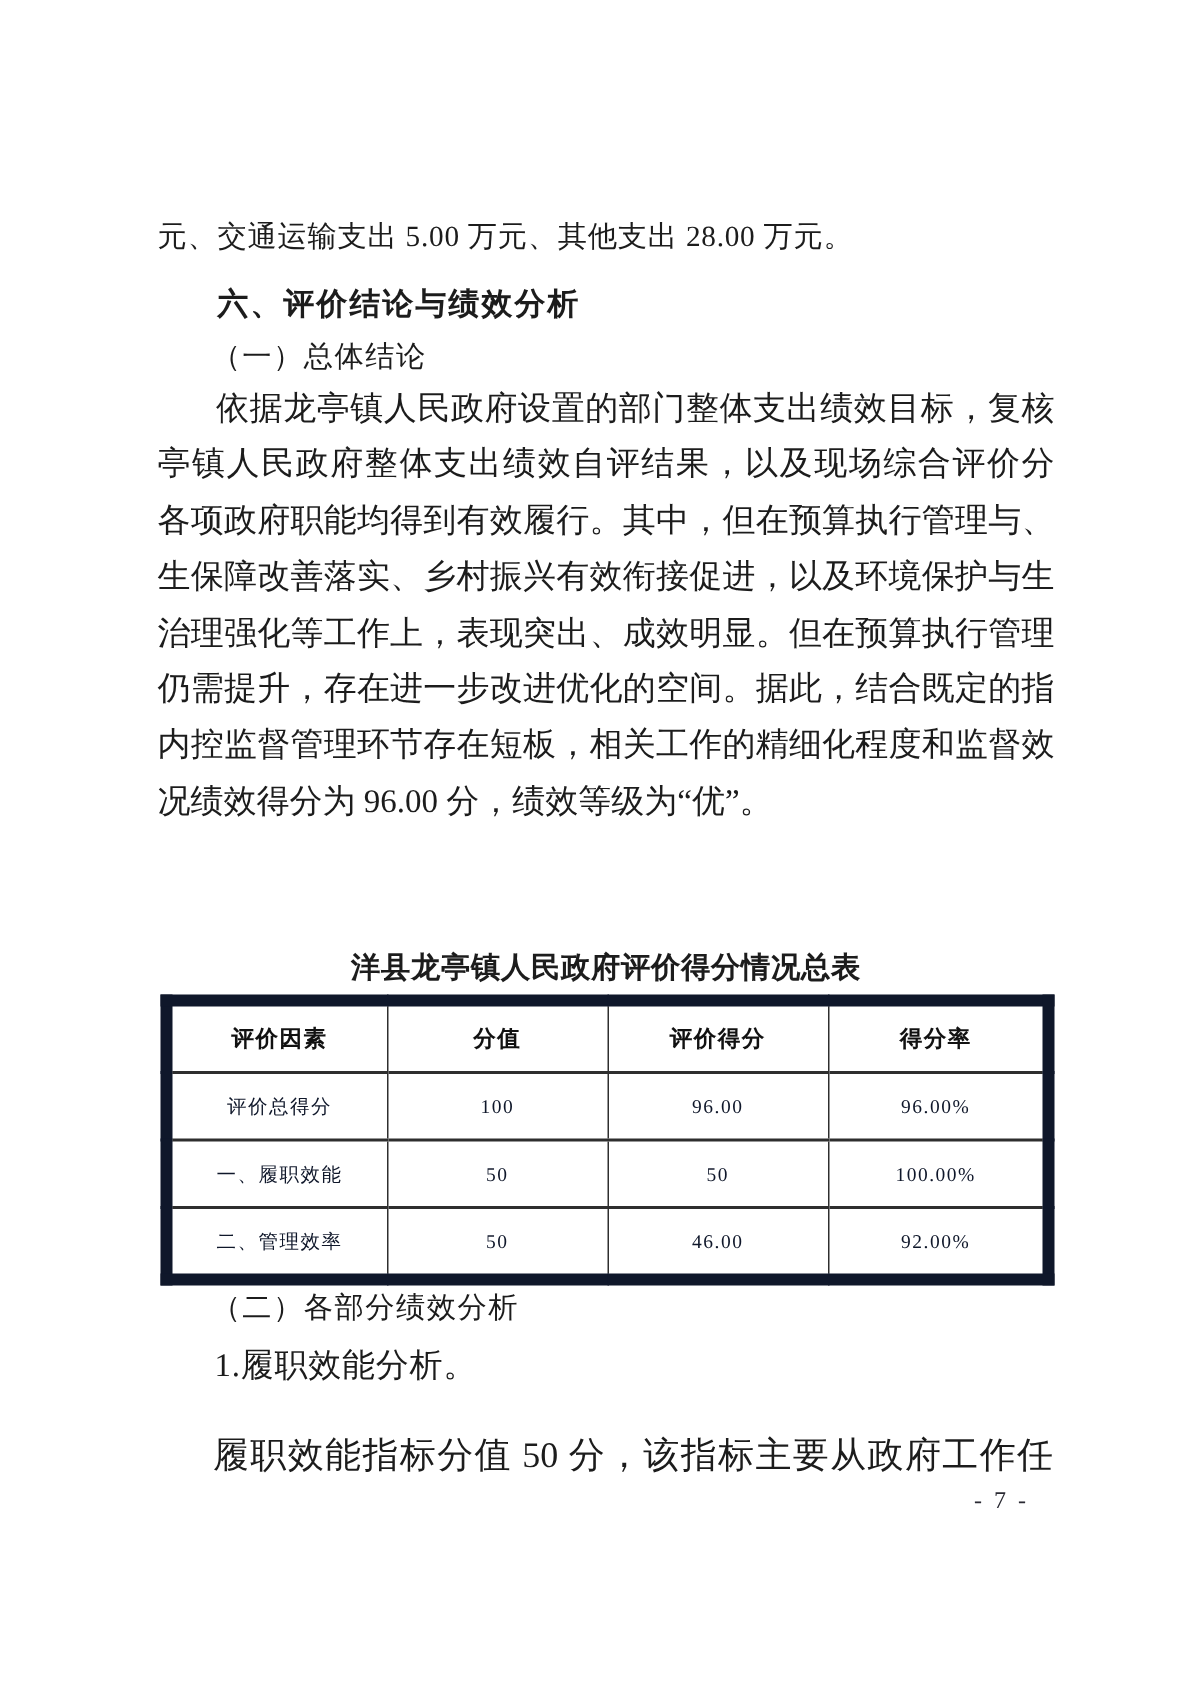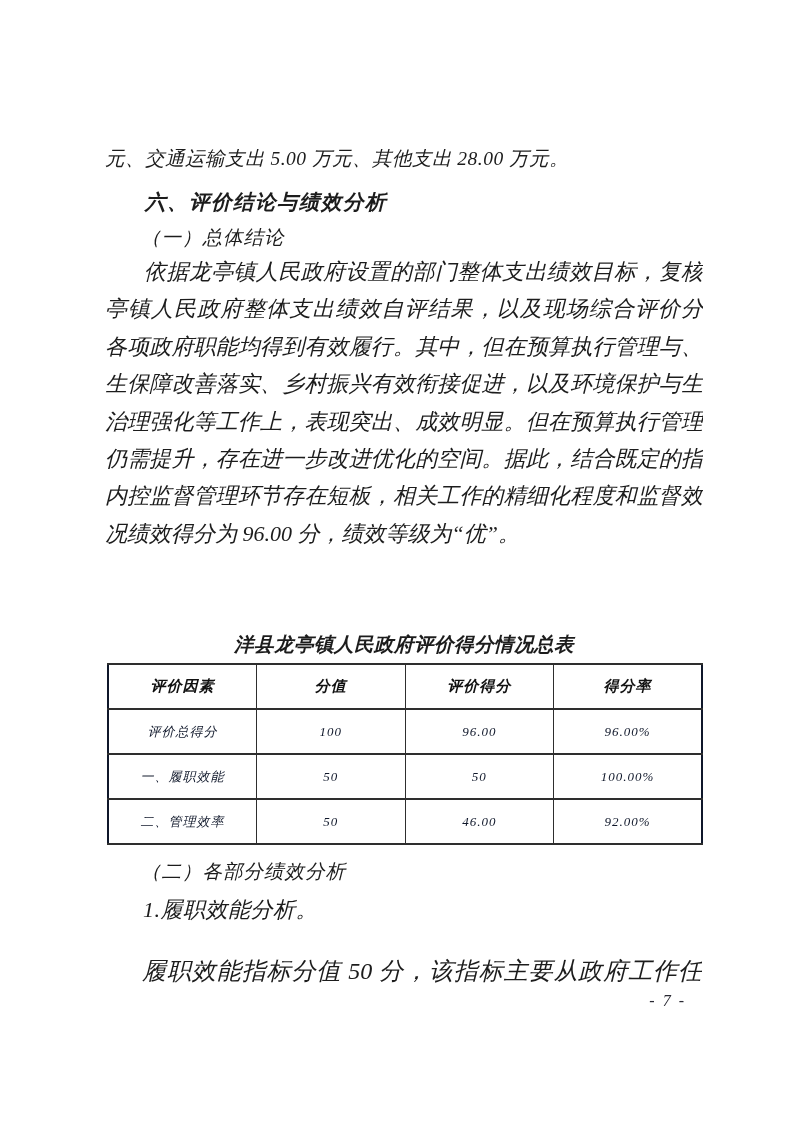--- a/index.html
+++ b/index.html
@@ -9,21 +9,20 @@
   }
   #page {
     position: relative;
     width: 792px;
     height: 1121px;
     margin: 0 auto;
     background: #ffffff;
     overflow: hidden;
     font-family: "Liberation Serif", "DejaVu Serif", serif;
     color: #1c1c1c;
-    font-style: italic;
   }
   .abs { position: absolute; }
 
   
   .cont-line {
     left: 105px;
     top: 146px;
     width: 620px;
     font-size: 19.5px;
     line-height: 26px;
@@ -105,21 +104,21 @@
     font-size: 15px;
     letter-spacing: 1px;
     color: #111;
   }
   table.score-table td {
     font-family: "Liberation Serif", "DejaVu Serif", serif;
     font-size: 13px;
     letter-spacing: 1px;
     color: #0f172a;
   }
-  table.score-table { border: 2px solid #0f172a; }
+  table.score-table { border: 8px solid #0f172a; }
 
   .analysis-item {
     left: 143px;
     top: 895px;
     font-size: 22px;
     letter-spacing: 0.5px;
     white-space: nowrap;
   }
   .analysis-line {
     left: 104px;

